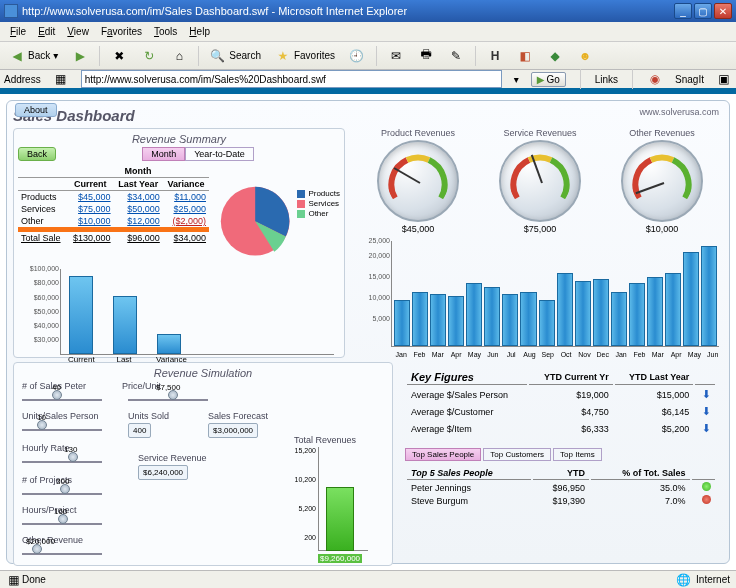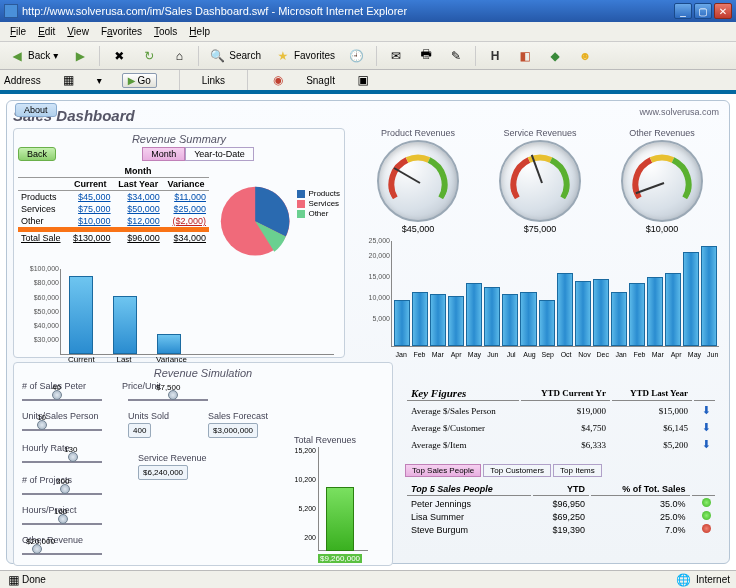--- a/index.html
+++ b/index.html
@@ -10,21 +10,21 @@
 .winbtn { width: 18px; height: 16px; background: linear-gradient(#6aa9e9,#2d6bc0); border: 1px solid #1a4a8a; color: #fff; font-size: 10px; display: flex; align-items: center; justify-content: center; border-radius: 2px; cursor: pointer; }
 .winbtn.close { background: linear-gradient(#e97a6a,#c03a2d); border-color: #8a2a1a; }
 .menubar { background: #f0f0ea; height: 20px; display: flex; align-items: center; padding: 0 4px; border-bottom: 1px solid #ccc; }
 .menubar span { padding: 2px 6px; cursor: pointer; }
 .menubar span u { text-decoration: underline; }
 .toolbar { background: linear-gradient(#f5f5f0,#e8e8e0); height: 28px; display: flex; align-items: center; padding: 0 4px; gap: 4px; border-bottom: 1px solid #bbb; }
 .tbtn { display: flex; align-items: center; gap: 3px; padding: 2px 4px; border: 1px solid transparent; border-radius: 3px; cursor: pointer; font-size: 10px; }
 .tico { width: 16px; height: 16px; display: inline-flex; align-items: center; justify-content: center; font-size: 12px; }
 .green { color: #5a9a3a; }
 .sep { width: 1px; height: 20px; background: #ccc; margin: 0 2px; }
-.addressbar { background: #f0f0ea; height: 24px; display: flex; align-items: center; padding: 0 4px; gap: 20px; border-bottom: 4px solid #0369a1; }
+.addressbar { background: #f0f0ea; height: 24px; display: flex; align-items: center; padding: 0 4px; gap: 12px; border-bottom: 6px solid #0369a1; }
 .addressbar label { font-size: 10px; }
 .addressbar input { flex: 1; height: 18px; border: 1px solid #7a9ac0; padding: 0 3px; font-size: 10px; }
 .gobtn { display: flex; align-items: center; gap: 2px; padding: 1px 5px; border: 1px solid #8a9ab0; background: linear-gradient(#fff,#e0e0d8); border-radius: 2px; cursor: pointer; font-size: 10px; }
 .content { background: #fff; padding: 6px; height: 476px; }
 .panel { border: 1px solid #b5c5d5; border-radius: 6px; background: linear-gradient(#fafcff,#f0f4f8); height: 100%; padding: 4px 6px; position: relative; }
 .about-tab { position: absolute; top: 2px; left: 8px; background: linear-gradient(#d0e4f8,#b0d0ec); border: 1px solid #8aacd0; border-radius: 3px; padding: 1px 8px; font-size: 9px; cursor: pointer; }
 .dash-title { font-size: 15px; color: #556; font-style: italic; font-weight: bold; margin: 2px 0 4px; }
 .siteurl { position: absolute; top: 6px; right: 10px; font-size: 9px; color: #667; }
 .topsection { display: flex; gap: 12px; height: 230px; }
 .revsum { width: 332px; border: 1px solid #c5d0dc; border-radius: 4px; padding: 4px; background: #fafcfe; }
@@ -72,21 +72,21 @@
 .simgrid { position: relative; height: 180px; }
 .slabel { font-size: 9px; color: #445; position: absolute; }
 .slider { position: absolute; height: 10px; }
 .slider .track { height: 2px; background: #889; position: relative; top: 4px; }
 .slider .thumb { width: 10px; height: 10px; background: radial-gradient(#e0e8f0,#a0b0c0); border: 1px solid #708090; border-radius: 50%; position: absolute; top: -5px; cursor: pointer; }
 .slider .val { position: absolute; font-size: 8px; top: -12px; }
 .outbox { position: absolute; border: 1px solid #9ab; background: #eef4fa; font-size: 8px; padding: 2px 4px; border-radius: 2px; }
 .bigbar { position: absolute; width: 28px; background: linear-gradient(#7ae060,#3ab020); border: 1px solid #2a8010; }
 .keyfig { flex: 1; padding: 4px 6px; }
 .kf-title { font-size: 11px; font-weight: bold; font-style: italic; }
-.kftable { font-size: 9px; width: 100%; margin-top: 18px; font-family: Liberation Serif, serif; }
+.kftable { font-size: 9px; width: 100%; margin-top: 2px; }
 .kftable th { font-weight: bold; text-align: right; padding: 1px 4px; border-bottom: 1px solid #888; }
 .kftable th:first-child { text-align: left; }
 .kftable td { text-align: right; padding: 1px 4px; }
 .kftable td:first-child { text-align: left; }
 .arrow-dn { color: #2060c0; font-size: 11px; }
 .tabrow { display: flex; gap: 2px; margin-top: 10px; }
 .ttab { border: 1px solid #b0a0c8; padding: 1px 6px; font-size: 8px; cursor: pointer; }
 .ttab.active { background: linear-gradient(#f5d0f0,#e8b0e0); border-color: #c080b8; }
 .toptable { font-size: 9px; width: 100%; margin-top: 4px; }
 .toptable th { font-weight: bold; text-align: right; padding: 1px 4px; border-bottom: 1px solid #888; }
@@ -168,20 +168,21 @@
       <span class="tico" style="color:#3a8a3a">◆</span>
     </div>
   <div class="tbtn">
       <span class="tico" style="color:#e8b020">☻</span>
     </div>
 </div>
 
 <div class="addressbar">
   <label>Address</label>
   <span class="tico">▦</span>
+  <input value="http://www.solverusa.com/im/Sales%20Dashboard.swf" style="">
   <span>▾</span>
   <div class="gobtn">
       <span class="green">▶</span>
       <span>Go</span>
     </div>
   <div class="sep"></div>
   <span>Links</span>
   <div class="sep"></div>
   <span class="tico" style="color:#c04030">◉</span>
   <span>SnagIt</span>
@@ -492,26 +493,20 @@
                 <th>% of Tot. Sales</th>
                 <th></th>
               </tr>
         <tr>
                 <td>Peter Jennings</td>
                 <td>$96,950</td>
                 <td>35.0%</td>
                 <td><span class="dot-g"></span></td>
               </tr>
         <tr>
-                <td>Lisa Summer</td>
-                <td>$69,250</td>
-                <td>25.0%</td>
-                <td><span class="dot-g"></span></td>
-              </tr>
-        <tr>
                 <td>Steve Burgum</td>
                 <td>$19,390</td>
                 <td>7.0%</td>
                 <td><span class="dot-r"></span></td>
               </tr>
       </tbody>
           </table>
     </div>
   </div>
 </div>

